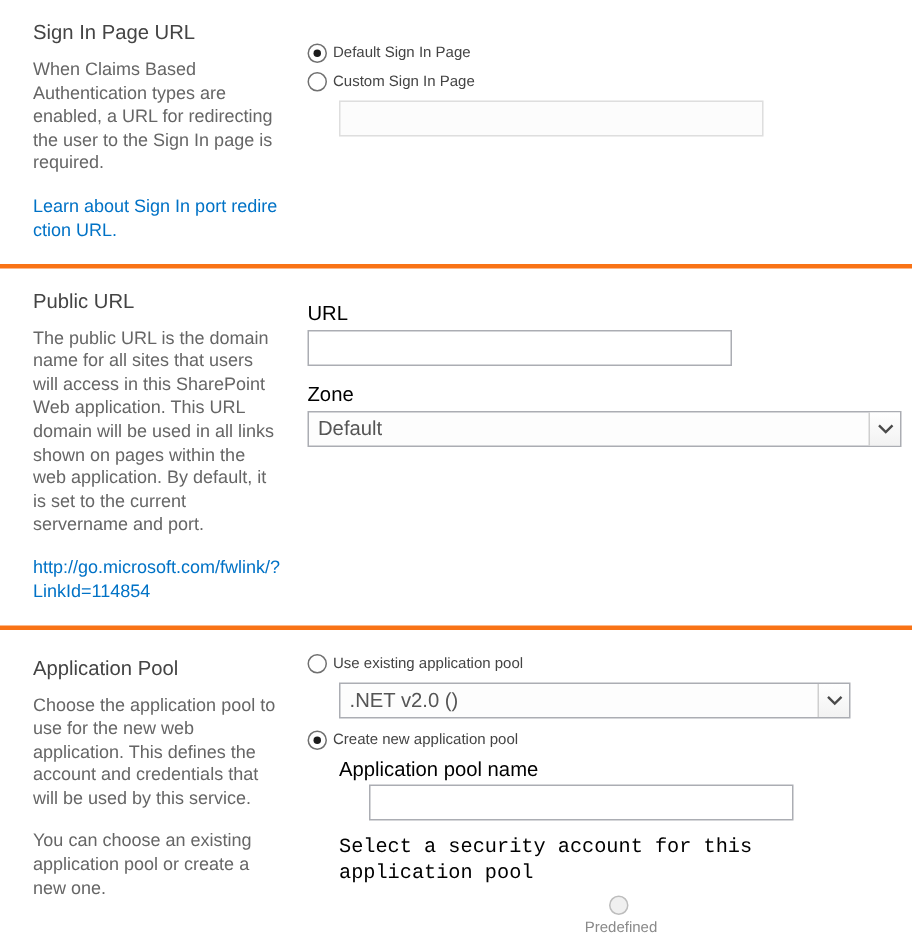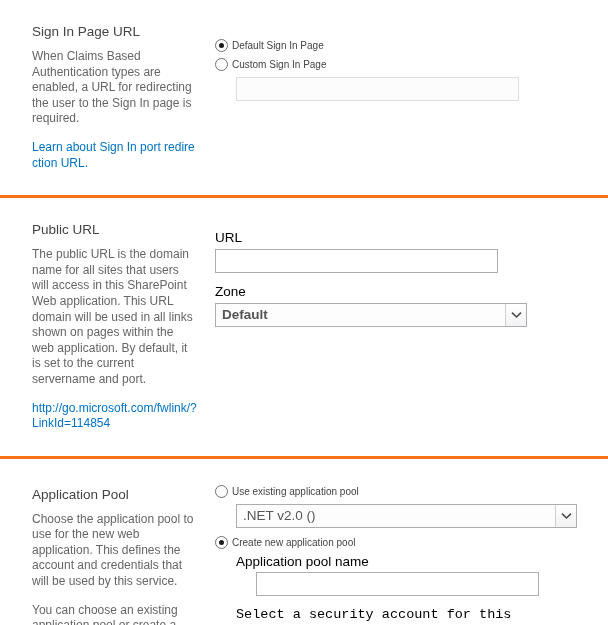--- a/index.html
+++ b/index.html
@@ -20,21 +20,21 @@
     width: 608px;
     height: 625px;
     position: relative;
     background: #ffffff;
   }
 
   
   .section {
     display: flex;
     align-items: flex-start;
-    padding: 10px;
+    padding: 0;
     position: relative;
   }
   .section + .section {
     border-top: 3px solid #f97316;
   }
 
   .col-left {
     width: 205px;
     flex: 0 0 205px;
     padding: 13px 18px 14px 22px;
@@ -175,21 +175,21 @@
   .sel.disabled { border-color: #d4d4d4; background: #fbfbfb; }
   .sel.disabled .sel-text { color: #b0b0b0; }
   .sel.disabled .sel-arrow { background: #ececec; border-left-color: #d9d9d9; }
 
   
   #sec-signin .col-right { padding-top: 27px; }
   #sec-signin .sub-input { margin: 4px 0 0 21px; width: 283px; }
 
   #sec-publicurl .col-right { padding-top: 21px; }
   #sec-publicurl .url-input { width: 283px; margin-bottom: 10px; }
-  #sec-publicurl .zone-sel { width: 312px; font-weight: bold; }
+  #sec-publicurl .zone-sel { width: 396px; }
 
   #sec-apppool .col-left { padding-top: 17px; }
   #sec-apppool .col-right { padding-top: 14px; }
   #sec-apppool .pool-sel { width: 341px; margin: 4px 0 6px 21px; }
   #sec-apppool .sub-label { margin: 2px 0 2px 21px; }
   #sec-apppool .pool-name-input { width: 283px; margin: 0 0 10px 41px; }
   #sec-apppool .sec-acct-label { margin: 0 0 6px 21px; font-family: Liberation Mono, monospace; }
   #sec-apppool .predef-row { margin-left: 29px; flex-direction: column; }
   #sec-apppool .predef-sel { width: 135px; margin: 4px 0 0 41px; }
 </style>

